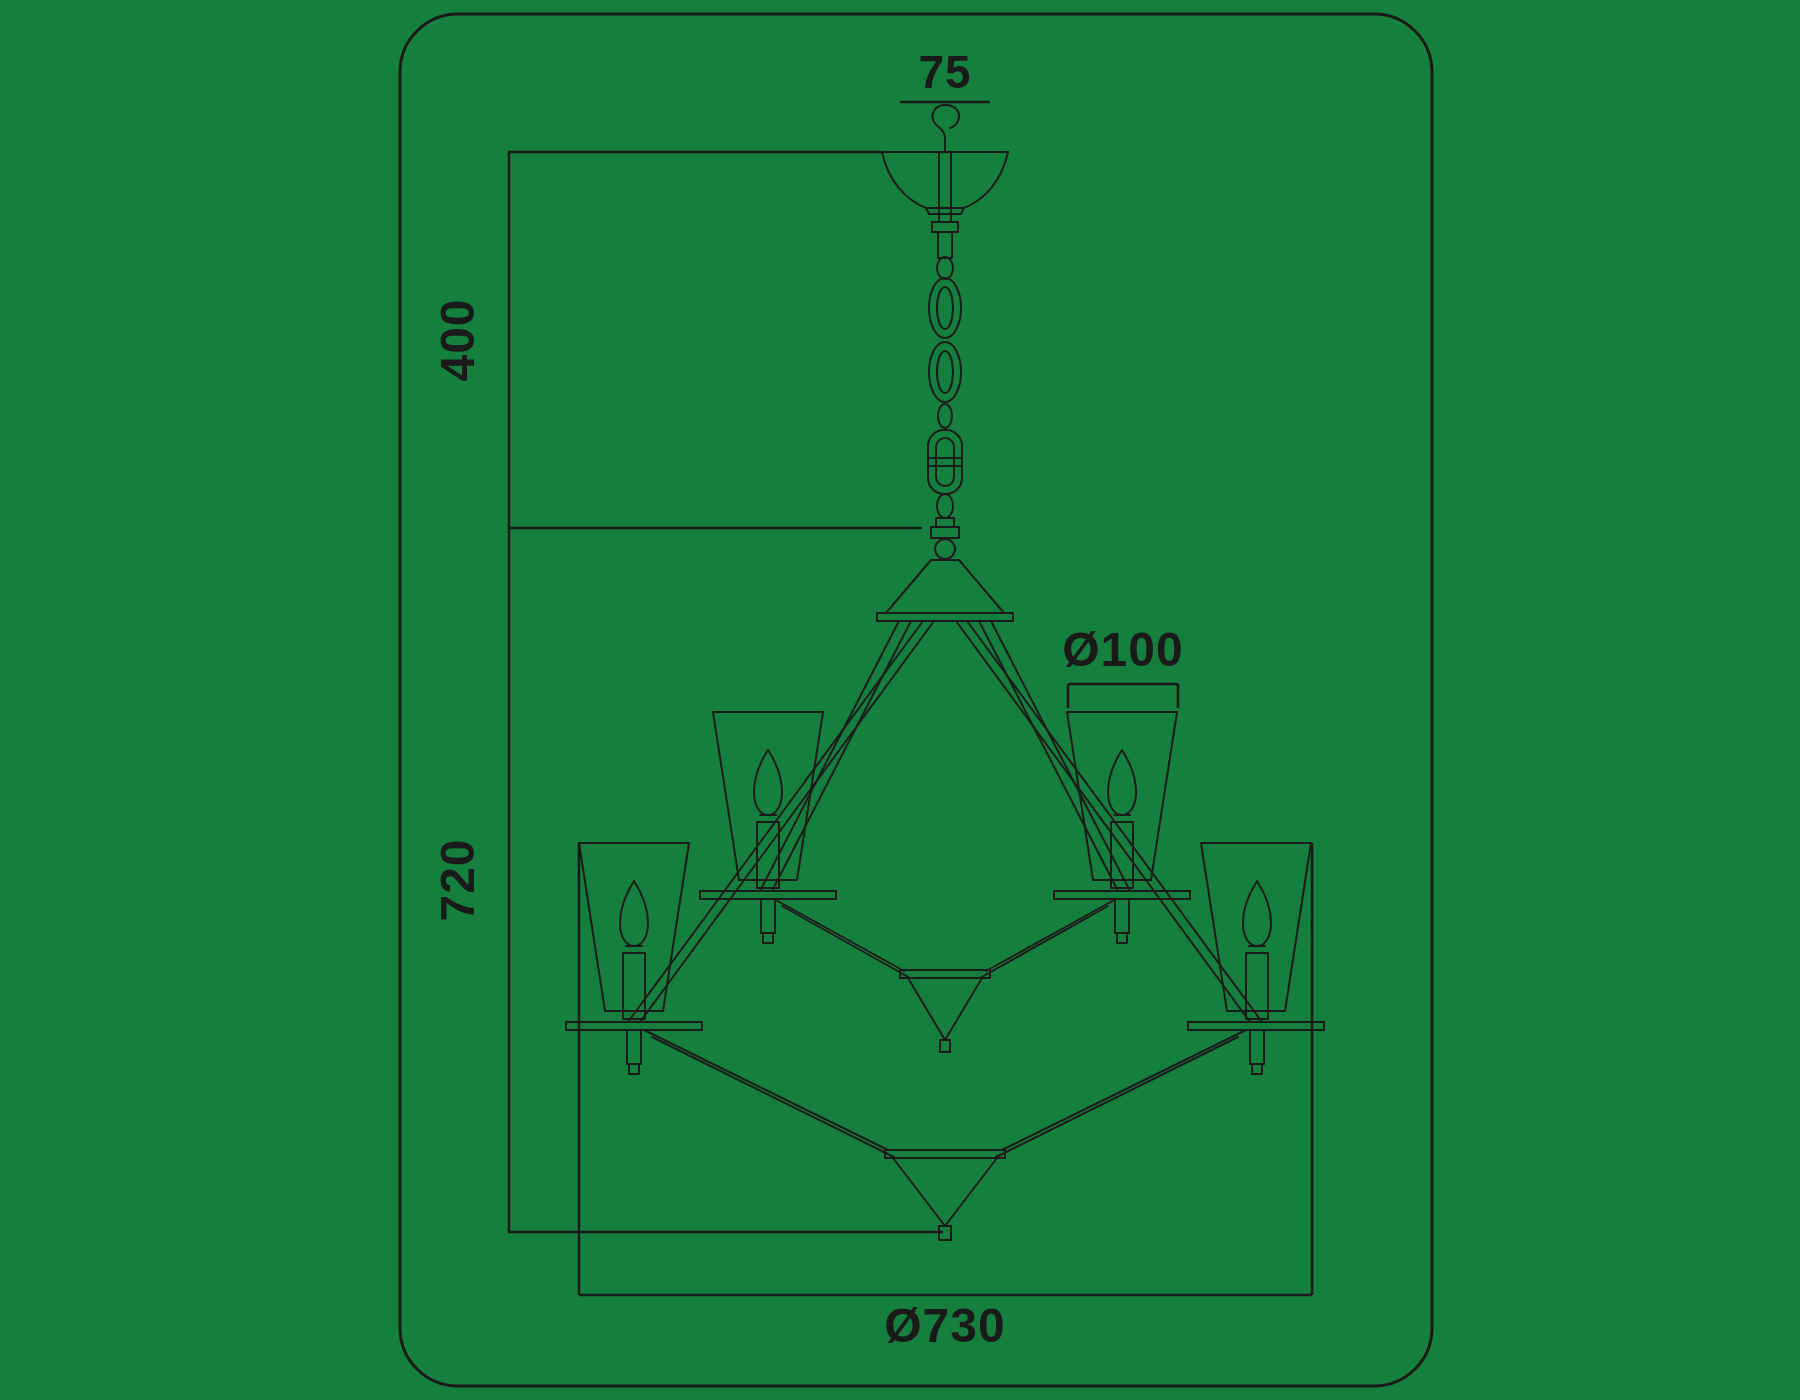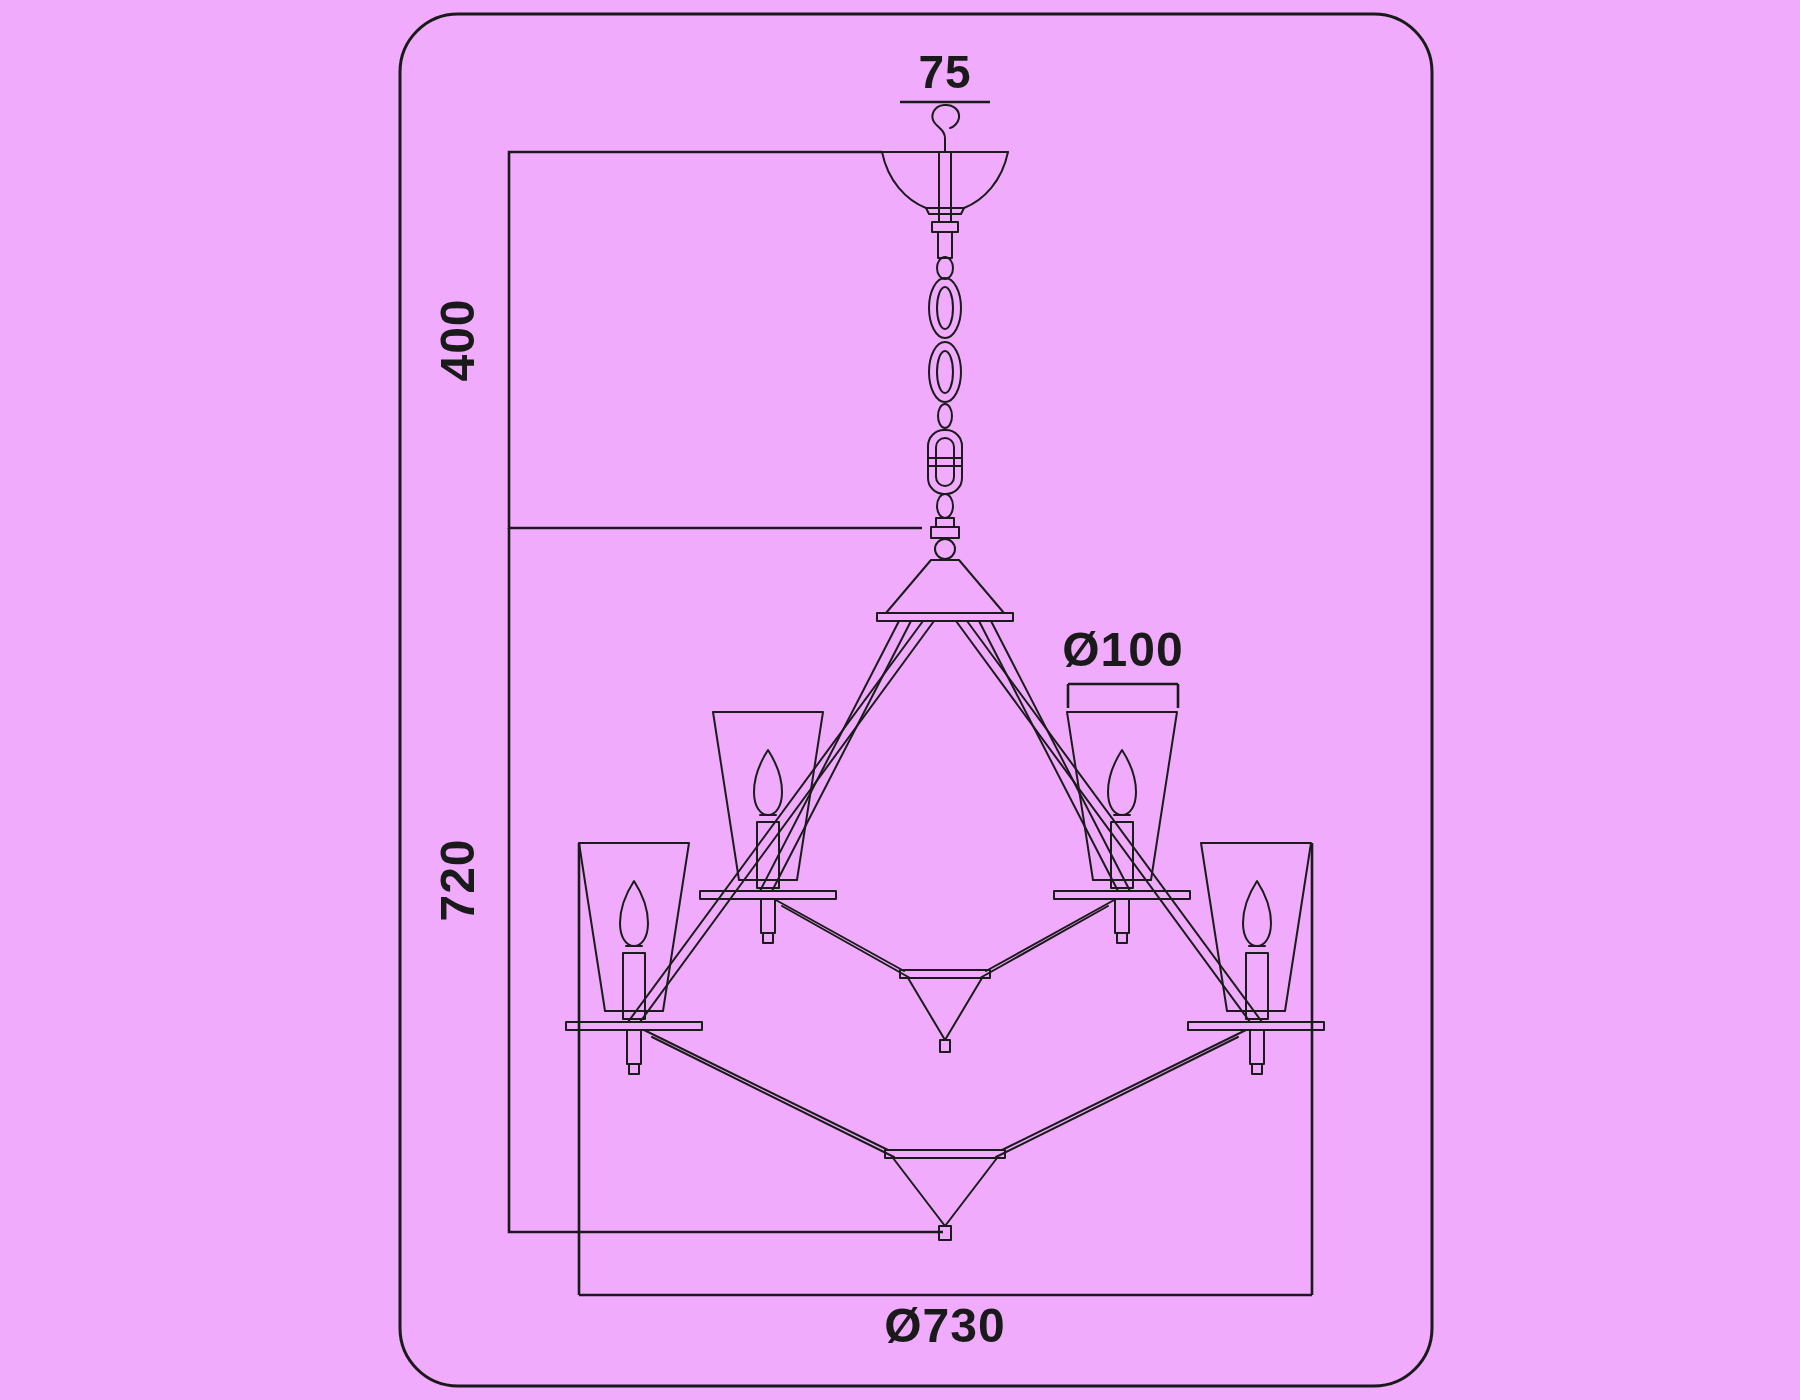--- a/index.html
+++ b/index.html
@@ -1,16 +1,16 @@
 <!DOCTYPE html>
 <html><head>
 <meta charset="utf-8">
 <style>
   html,body{margin:0;padding:0;background:#ffffff;}
-  .canvas{position:relative;width:1800px;height:1400px;background:#f0abfc;overflow:hidden;}
+  .canvas{position:relative;width:1800px;height:1400px;background:#15803d;overflow:hidden;}
   svg{display:block;width:100%;height:100%;}
   .draw{stroke:#1b1b1b;stroke-width:2;fill:none;stroke-linecap:round;stroke-linejoin:round;}
   .dims{stroke:#1a1a1a;stroke-width:2.6;fill:none;stroke-linecap:butt;}
   .dims text{stroke:none;}
   text{font-family:"Liberation Sans",sans-serif;font-weight:700;fill:#1a1a1a;}
   .lbl{font-size:48px;letter-spacing:1px;}
   .lbl-sm{font-size:46px;letter-spacing:1px;}
 </style>
 </head>
 <body>

